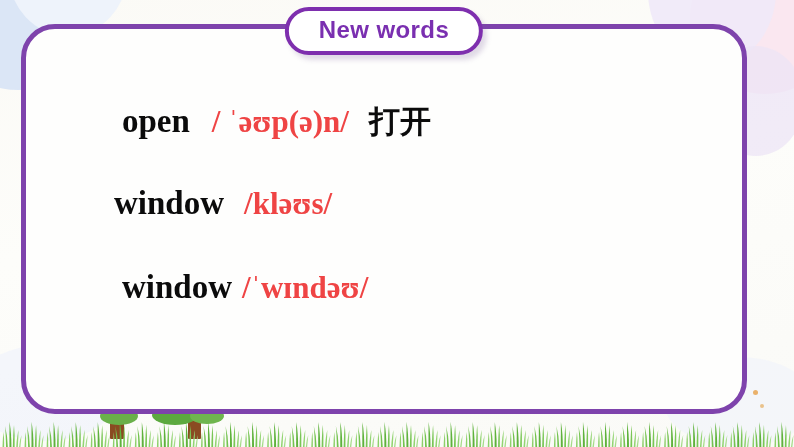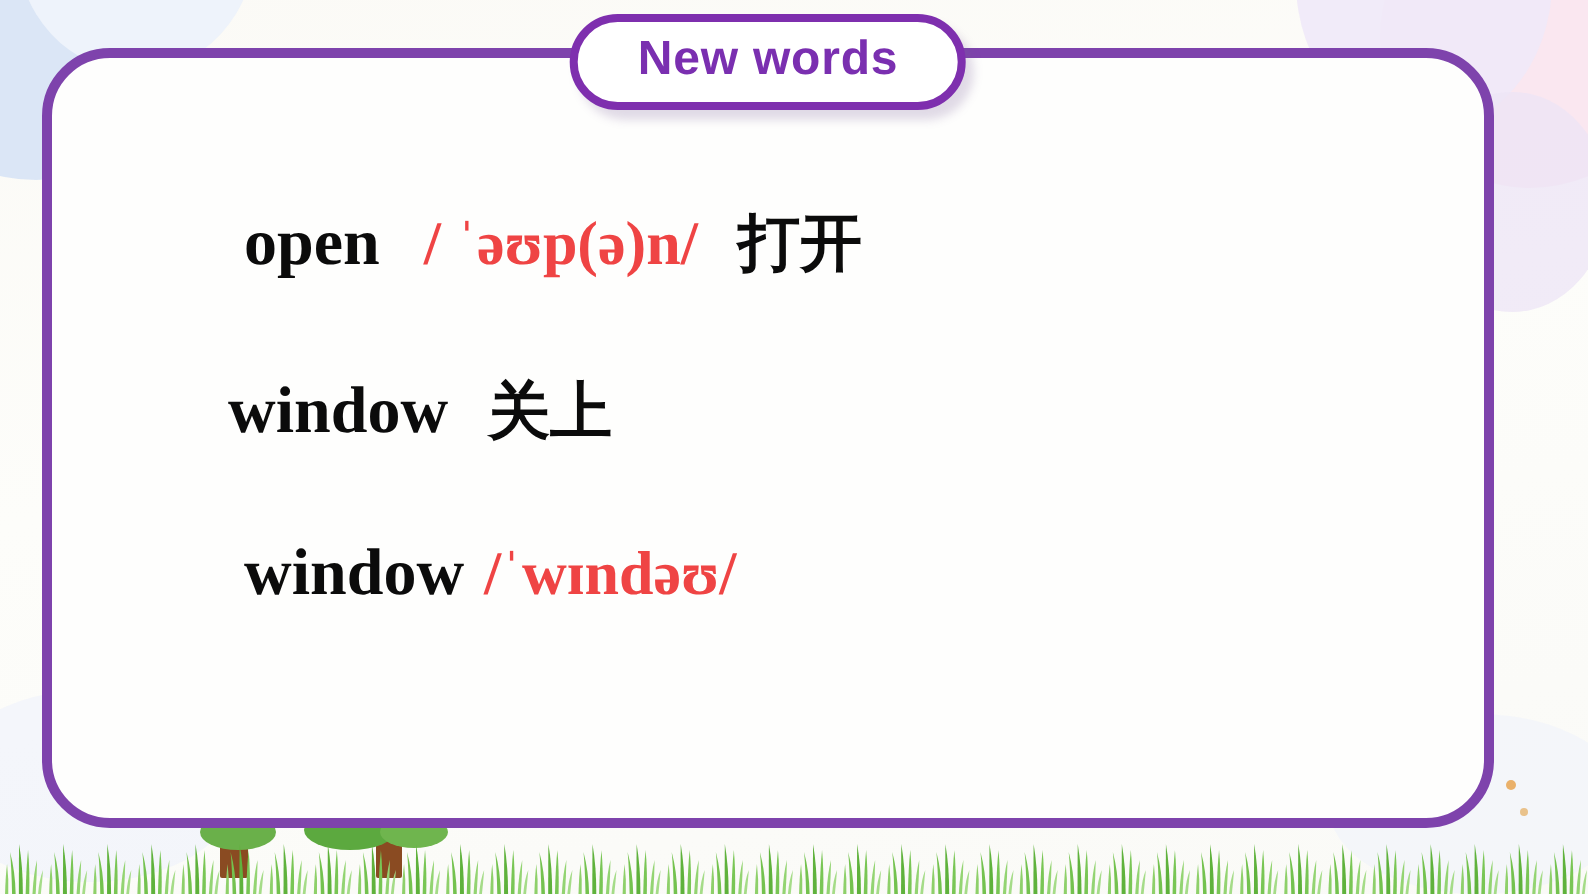--- a/index.html
+++ b/index.html
@@ -303,21 +303,21 @@
     <div id="word-list">
 
       <div class="word-row" id="row-open">
         <span class="w-term">open</span>
         <span class="w-ipa">/ ˈəʊp(ə)n/</span>
         <span class="w-cn">打开</span>
       </div>
 
       <div class="word-row" id="row-close">
         <span class="w-term">window</span>
-        <span class="w-cn">关上</span>
+        <span class="w-ipa">/kləʊs/</span>
       </div>
 
       <div class="word-row" id="row-window">
         <span class="w-term">window</span>
         <span class="w-ipa">/ˈwɪndəʊ/</span>
       </div>
 
     </div>
   </div>
 

